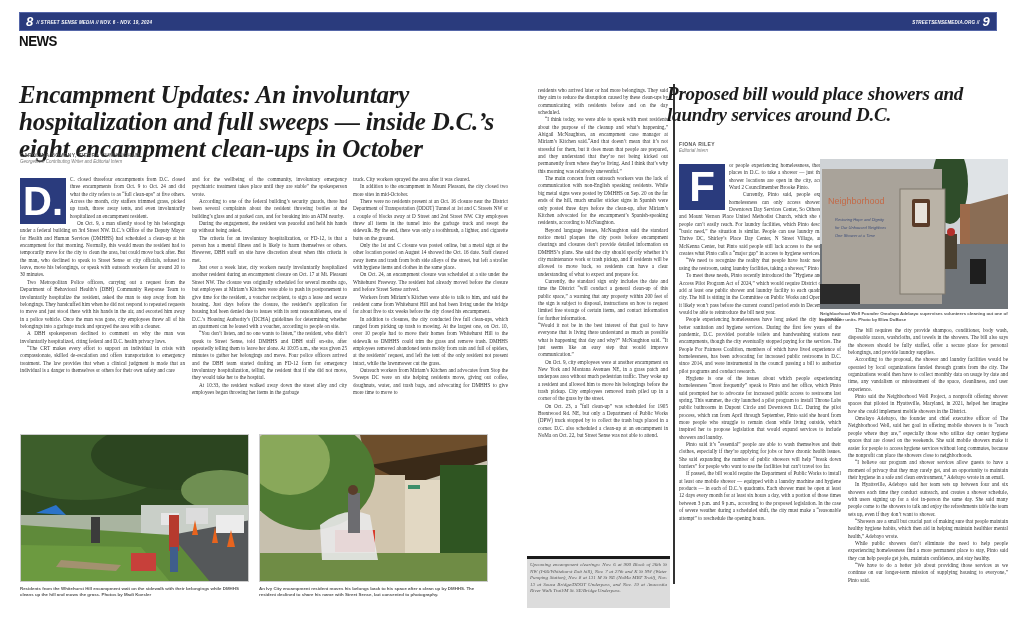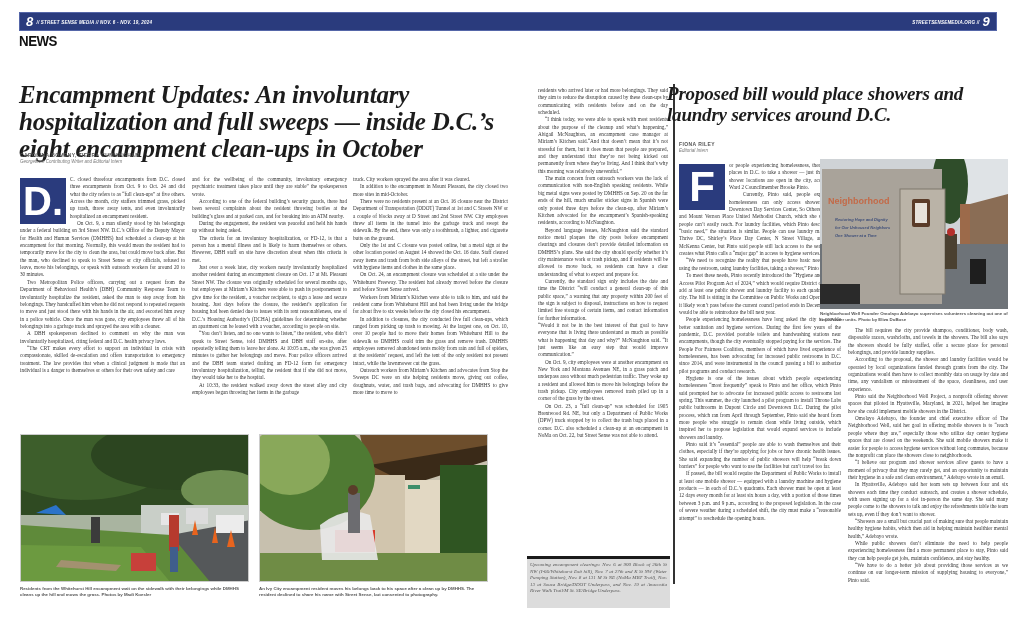--- a/index.html
+++ b/index.html
@@ -158,21 +158,21 @@
   <p class="noindent">or people experiencing homelessness, there are few places in D.C. to take a shower — just three public shower locations are open in the city, according to Ward 2 Councilmember Brooke Pinto.</p>
   <p style="text-indent:14px;">Currently, Pinto said, people experiencing homelessness can only access showers at the Downtown Day Services Center, So Others May Eat, and Mount Vernon Place United Methodist Church, which she said many people can’t easily reach. For laundry facilities, which Pinto described as a “basic need,” the situation is similar. People can use laundry machines at Thrive DC, Shirley’s Place Day Center, N Street Village, and Father McKenna Center, but Pinto said people still lack access to the service. This creates what Pinto calls a “major gap” in access to hygiene services.</p>
   <p>“We need to recognize the reality that people have basic needs around using the restroom, using laundry facilities, taking a shower,” Pinto said.</p>
   <p>To meet these needs, Pinto recently introduced the “Hygiene and Laundry Access Pilot Program Act of 2024,” which would require District officials to add at least one public shower and laundry facility to each quadrant of the city. The bill is sitting in the Committee on Public Works and Operations and it likely won’t pass before the current council period ends in December. Pinto would be able to reintroduce the bill next year.</p>
   <p>People experiencing homelessness have long asked the city to provide better sanitation and hygiene services. During the first few years of the pandemic, D.C. provided portable toilets and handwashing stations near encampments, though the city eventually stopped paying for the services. The People For Fairness Coalition, members of which have lived experience of homelessness, has been advocating for increased public restrooms in D.C. since 2014, and were instrumental in the council passing a bill to authorize pilot programs and conduct research.</p>
   <p>Hygiene is one of the issues about which people experiencing homelessness “most frequently” speak to Pinto and her office, which Pinto said prompted her to advocate for increased public access to restrooms last spring. This summer, the city launched a pilot program to install Throne Labs public bathrooms in Dupont Circle and Downtown D.C. During the pilot process, which ran from April through September, Pinto said she heard from more people who struggle to remain clean while living outside, which inspired her to propose legislation that would expand services to include showers and laundry.</p>
   <p>Pinto said it’s “essential” people are able to wash themselves and their clothes, especially if they’re applying for jobs or have chronic health issues. She said expanding the number of public showers will help “break down barriers” for people who want to use the facilities but can’t travel too far.</p>
   <p>If passed, the bill would require the Department of Public Works to install at least one mobile shower — equipped with a laundry machine and hygiene products — in each of D.C.’s quadrants. Each shower must be open at least 12 days every month for at least six hours a day, with a portion of those times between 3 p.m. and 9 p.m., according to the proposed legislation. In the case of severe weather during a scheduled shift, the city must make a “reasonable attempt” to reschedule the opening hours.</p>
 </div>
 
-<div class="photo" style="left:820px;top:159px;width:188px;height:178px;border:none;font-weight:bold;">
+<div class="photo" style="left:820px;top:159px;width:188px;height:178px;border:none;">
   <svg width="188" height="150" viewBox="0 0 188 150">
     <rect width="188" height="150" fill="#cfd3d6"></rect>
     <rect x="120" y="0" width="68" height="60" fill="#dfe3e6"></rect>
     <ellipse cx="130" cy="25" rx="18" ry="40" fill="#2f4d2a"></ellipse>
     <rect x="140" y="45" width="48" height="40" fill="#9c6a4a"></rect>
     <polygon points="150,45 188,35 188,85 150,85" fill="#8a6d55"></polygon>
     <rect x="0" y="85" width="188" height="65" fill="#6e7378"></rect>
     <rect x="2" y="10" width="120" height="135" fill="#a9a39a"></rect>
     <rect x="80" y="30" width="45" height="105" fill="#bab3a7" stroke="#7f786d" stroke-width="1"></rect>
     <rect x="92" y="40" width="18" height="28" rx="2" fill="#5a3b28"></rect>

